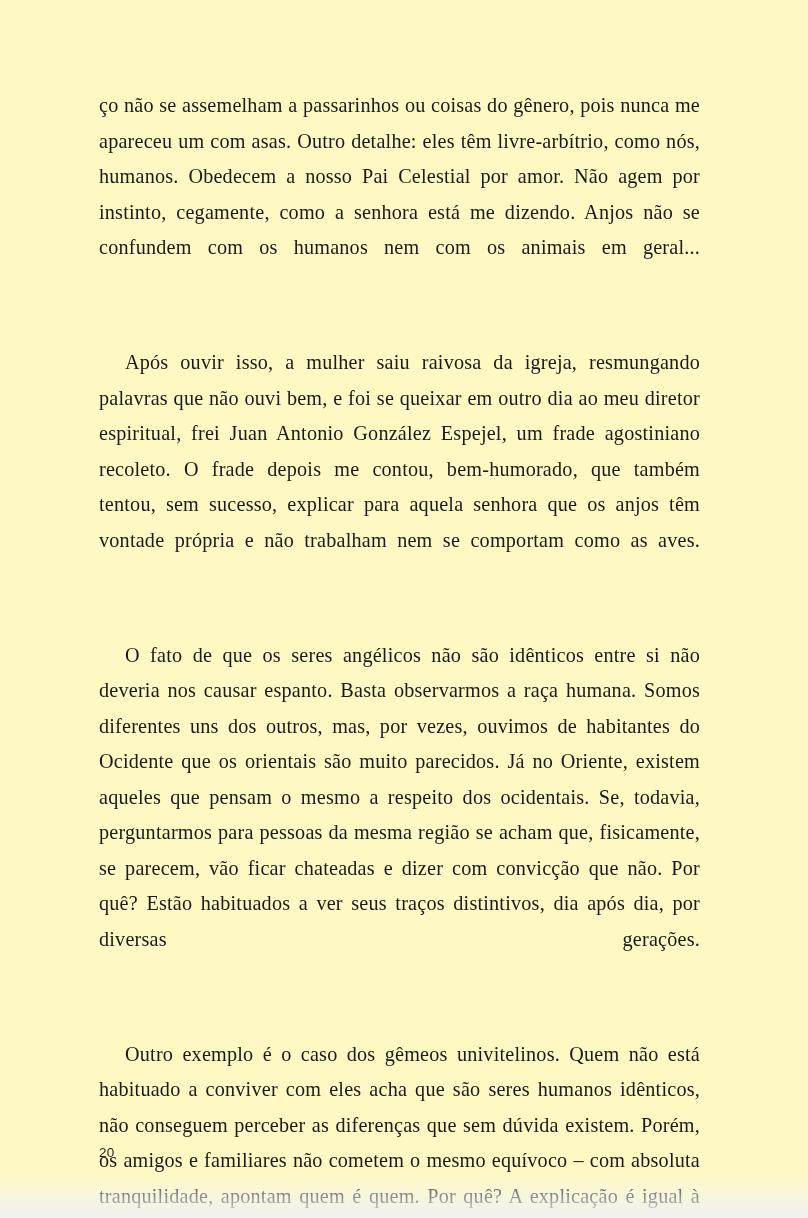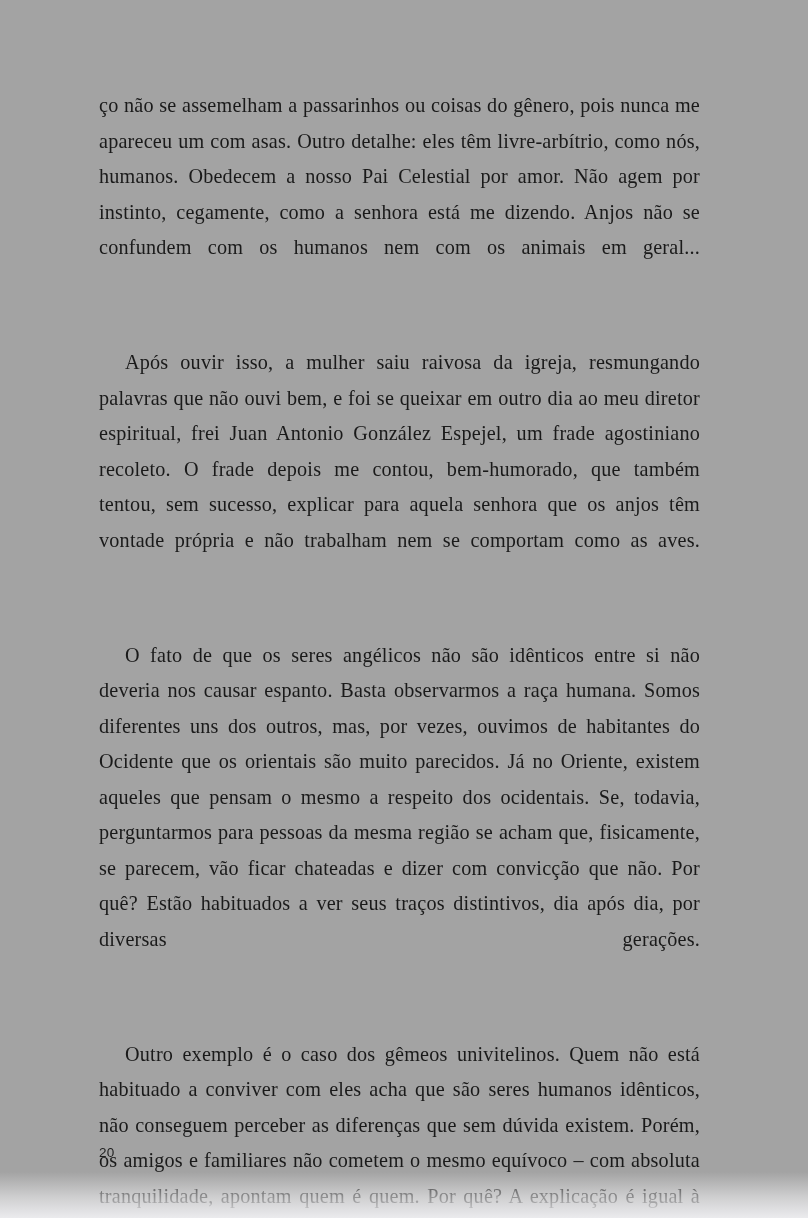--- a/index.html
+++ b/index.html
@@ -14,21 +14,21 @@
     background: #ffffff;
     font-family: "Liberation Serif", "DejaVu Serif", serif;
     -webkit-font-smoothing: antialiased;
     overflow: hidden;
   }
 
   #page {
     position: relative;
     width: 808px;
     height: 1218px;
-    background: #a3a3a3;
+    background: #fef9c3;
     box-sizing: border-box;
     overflow: hidden;
   }
 
   
   #page::after {
     content: "";
     position: absolute;
     left: 0;
     right: 0;

